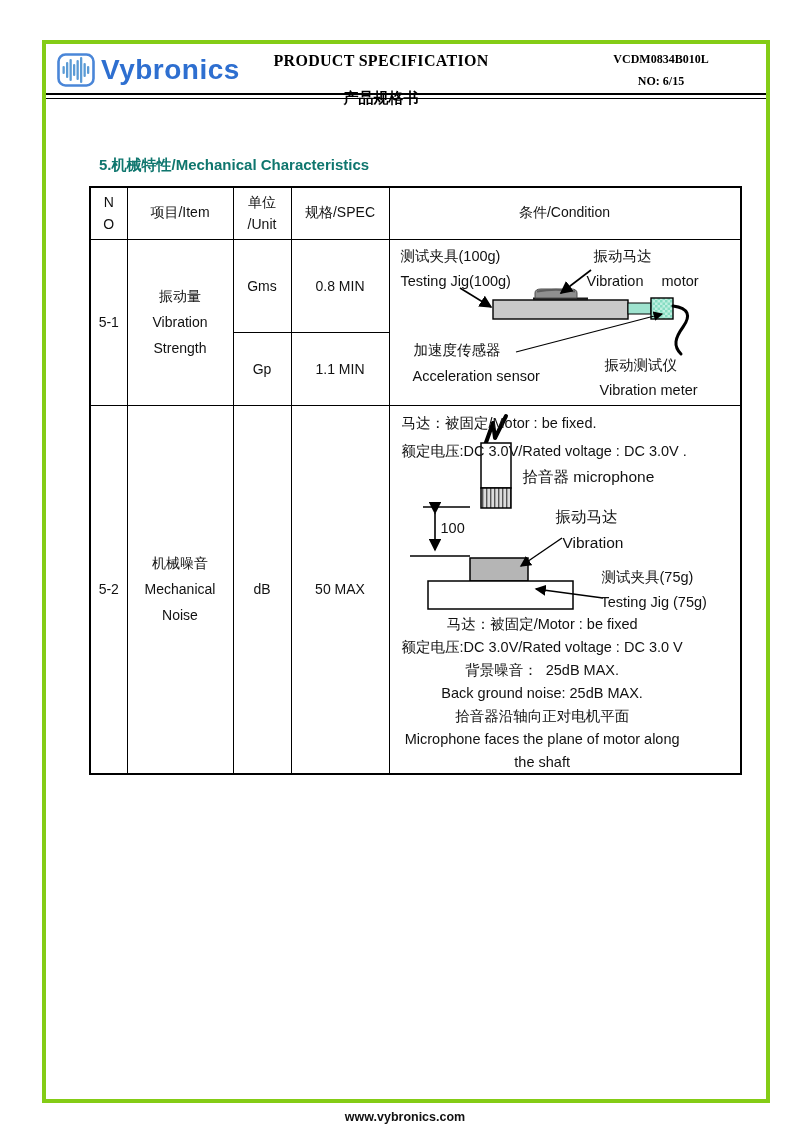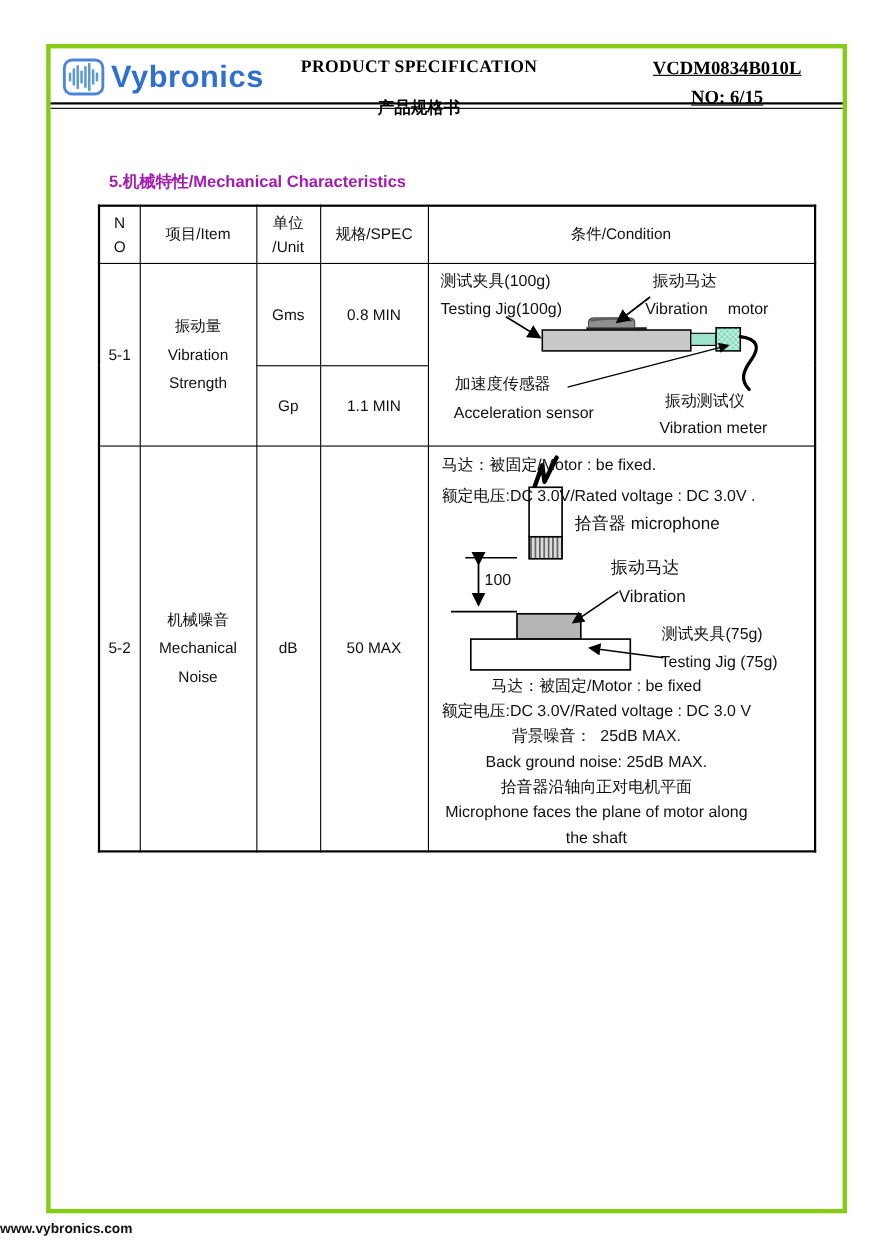--- a/index.html
+++ b/index.html
@@ -13,46 +13,46 @@
     border:4px solid #84cc16;background:#fff;box-sizing:content-box;
   }
   
   .logo{position:absolute;left:10px;top:6px;display:flex;align-items:center;gap:5px;}
   .logo-text{font-size:28px;font-weight:bold;color:#2e6fd0;letter-spacing:.5px;}
   .hdr-center{position:absolute;left:200px;top:8px;width:270px;text-align:center;
     font-family:"Liberation Serif","DejaVu Serif",serif;font-weight:bold;color:#000;}
   .hdr-center .en{font-size:16px;letter-spacing:.3px;}
   .hdr-center .cn{font-size:15px;margin-top:19px;}
   .hdr-right{position:absolute;left:515px;top:8px;width:200px;text-align:center;
-    font-family:"Liberation Serif","DejaVu Serif",serif;font-weight:bold;font-size:17px;color:#000;text-decoration:underline;}
+    font-family:"Liberation Serif","DejaVu Serif",serif;font-weight:bold;font-size:12px;color:#000;}
   .hdr-right .no{margin-top:7px;}
   .hdr-rule{position:absolute;left:0;top:49px;width:100%;height:6px;box-sizing:border-box;
     border-top:2.5px solid #000;border-bottom:1.5px solid #000;}
   
-  .section-title{position:absolute;left:53px;top:112px;font-size:15px;font-weight:bold;color:#a21caf;}
+  .section-title{position:absolute;left:53px;top:112px;font-size:15px;font-weight:bold;color:#0f766e;}
   
   table.spec{position:absolute;left:43px;top:142px;border-collapse:collapse;table-layout:fixed;
     border:2px solid #000;}
   table.spec td,table.spec th{border:1.5px solid #000;padding:0;text-align:center;
     vertical-align:middle;font-weight:normal;font-size:14px;color:#111;}
   tr.rh{height:52px;} tr.r1a{height:93px;} tr.r1b{height:73px;} tr.r2{height:369px;}
   .pre{white-space:pre-line;line-height:22px;}
   .item{white-space:pre-line;line-height:26px;font-size:15px;}
   .val{font-size:15px;}
   td.cond{vertical-align:top;text-align:left;padding:0;}
   
   .diag{position:relative;overflow:hidden;}
   .diag1{width:350px;height:164px;}
   .diag2{width:333px;height:366px;}
   .lbl{position:absolute;font-size:14.5px;line-height:18px;white-space:pre;color:#111;}
   .lbl-lg{font-size:15.5px;}
   .ws{word-spacing:14px;}
   .dsvg{position:absolute;left:0;top:0;}
   
-  .footer{position:absolute;left:0;right:0;top:1110px;
+  .footer{position:absolute;left:0;right:0;top:1110px;text-align:center;
     font-size:12.5px;font-weight:bold;color:#111;}
 </style>
 </head>
 <body>
 
 <div class="frame">
 
   <div class="logo">
     <svg width="40" height="40" viewBox="0 0 40 40">
       <rect x="2.5" y="4.5" width="35" height="31" rx="7" fill="none" stroke="#4a86d8" stroke-width="2.6"></rect>

